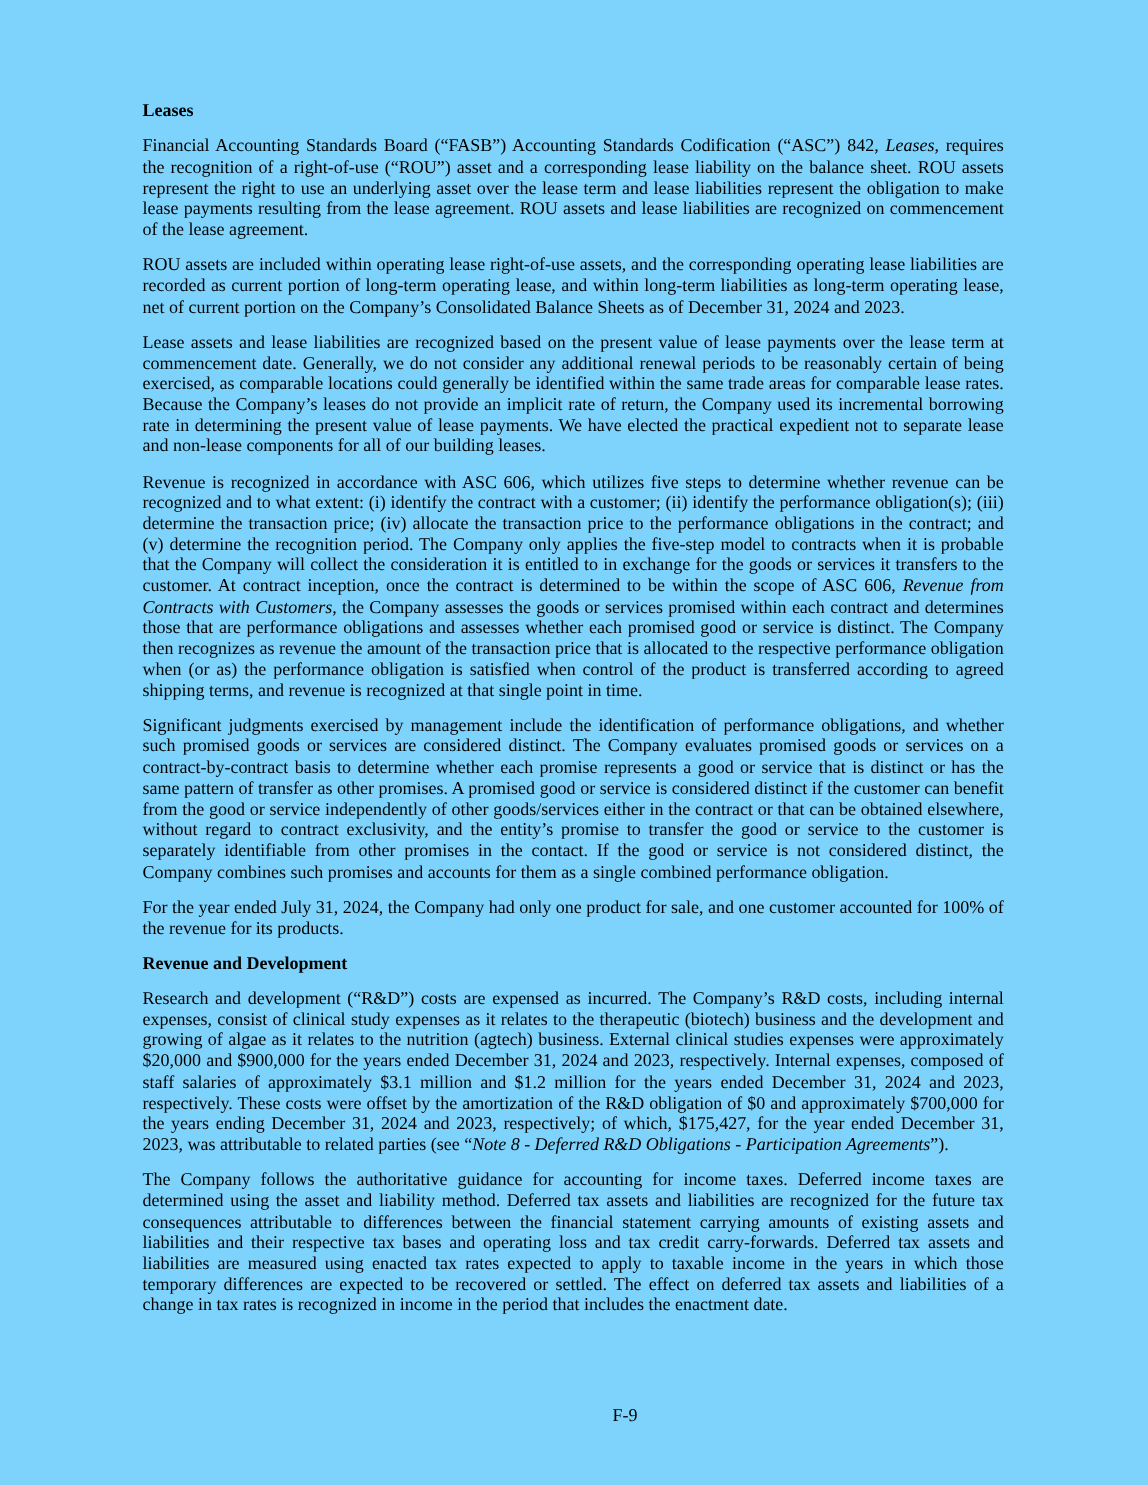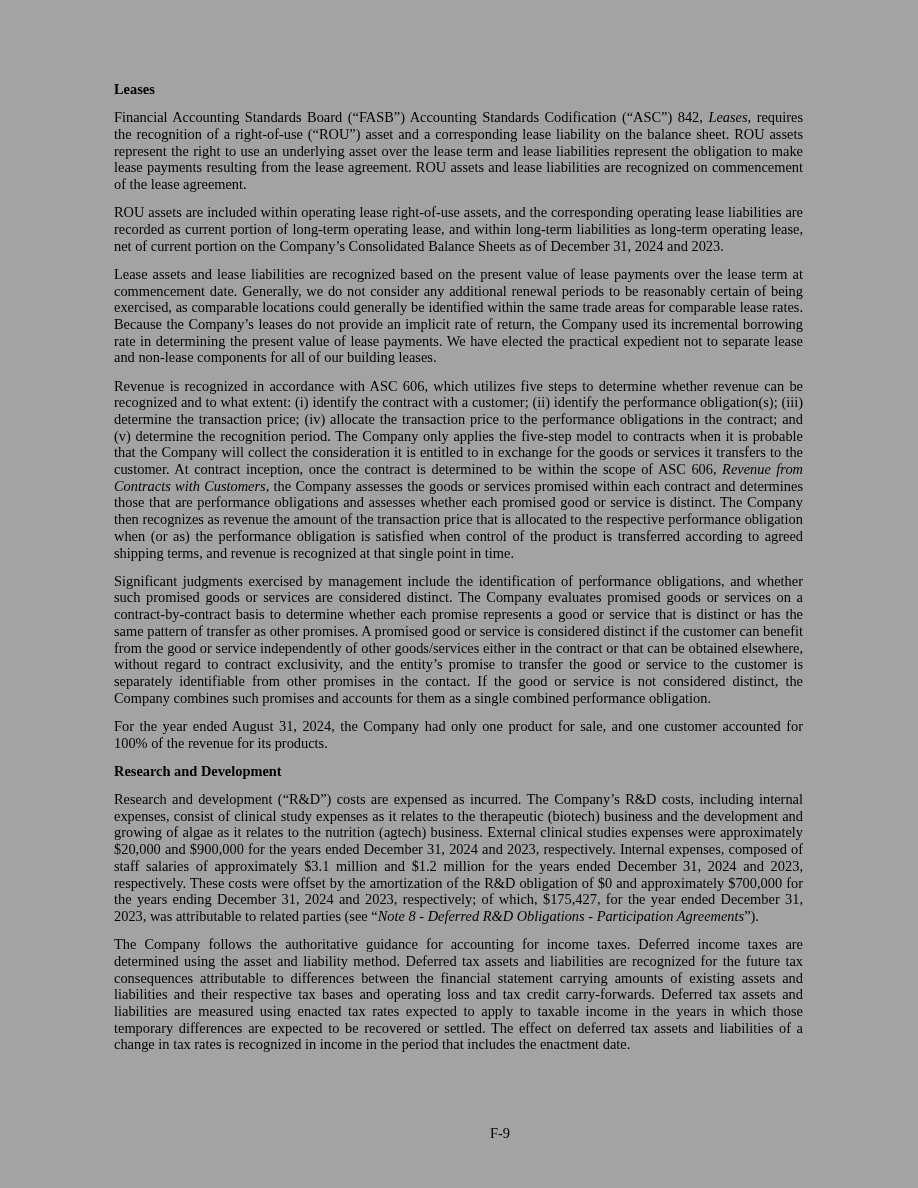--- a/index.html
+++ b/index.html
@@ -11,21 +11,21 @@
     height: 1188px;
     background: #ffffff;
     color: #000000;
     font-family: "Liberation Serif", "DejaVu Serif", serif;
     position: relative;
     overflow: hidden;
   }
   .page {
     position: absolute;
     inset: 0;
-    background: #a3a3a3;
+    background: #7dd3fc;
   }
   .content {
     position: absolute;
     left: 114px;
     top: 81px;
     width: 689px;
     font-size: 14.4px;
     line-height: 16.7px;
   }
   .section-heading {
@@ -58,19 +58,19 @@
 <body>
 
 <div class="page">
   <main class="content">
       <h3 class="section-heading">Leases</h3>
       <p class="paragraph"><span>Financial Accounting Standards Board (“FASB”) Accounting Standards Codification (“ASC”) 842, </span><span class="italic">Leases</span><span>, requires the recognition of a right-of-use (“ROU”) asset and a corresponding lease liability on the balance sheet. ROU assets represent the right to use an underlying asset over the lease term and lease liabilities represent the obligation to make lease payments resulting from the lease agreement. ROU assets and lease liabilities are recognized on commencement of the lease agreement.</span></p>
       <p class="paragraph"><span>ROU assets are included within operating lease right-of-use assets, and the corresponding operating lease liabilities are recorded as current portion of long-term operating lease, and within long-term liabilities as long-term operating lease, net of current portion on the Company’s Consolidated Balance Sheets as of December 31, 2024 and 2023.</span></p>
       <p class="paragraph"><span>Lease assets and lease liabilities are recognized based on the present value of lease payments over the lease term at commencement date. Generally, we do not consider any additional renewal periods to be reasonably certain of being exercised, as comparable locations could generally be identified within the same trade areas for comparable lease rates. Because the Company’s leases do not provide an implicit rate of return, the Company used its incremental borrowing rate in determining the present value of lease payments. We have elected the practical expedient not to separate lease and non-lease components for all of our building leases.</span></p>
       <p class="paragraph"><span>Revenue is recognized in accordance with ASC 606, which utilizes five steps to determine whether revenue can be recognized and to what extent: (i) identify the contract with a customer; (ii) identify the performance obligation(s); (iii) determine the transaction price; (iv) allocate the transaction price to the performance obligations in the contract; and (v) determine the recognition period. The Company only applies the five-step model to contracts when it is probable that the Company will collect the consideration it is entitled to in exchange for the goods or services it transfers to the customer. At contract inception, once the contract is determined to be within the scope of ASC 606, </span><span class="italic">Revenue from Contracts with Customers</span><span>, the Company assesses the goods or services promised within each contract and determines those that are performance obligations and assesses whether each promised good or service is distinct. The Company then recognizes as revenue the amount of the transaction price that is allocated to the respective performance obligation when (or as) the performance obligation is satisfied when control of the product is transferred according to agreed shipping terms, and revenue is recognized at that single point in time.</span></p>
       <p class="paragraph"><span>Significant judgments exercised by management include the identification of performance obligations, and whether such promised goods or services are considered distinct. The Company evaluates promised goods or services on a contract-by-contract basis to determine whether each promise represents a good or service that is distinct or has the same pattern of transfer as other promises. A promised good or service is considered distinct if the customer can benefit from the good or service independently of other goods/services either in the contract or that can be obtained elsewhere, without regard to contract exclusivity, and the entity’s promise to transfer the good or service to the customer is separately identifiable from other promises in the contact. If the good or service is not considered distinct, the Company combines such promises and accounts for them as a single combined performance obligation.</span></p>
-      <p class="paragraph"><span>For the year ended August 31, 2024, the Company had only one product for sale, and one customer accounted for 100% of the revenue for its products.</span></p>
-      <h3 class="section-heading">Research and Development</h3>
+      <p class="paragraph"><span>For the year ended July 31, 2024, the Company had only one product for sale, and one customer accounted for 100% of the revenue for its products.</span></p>
+      <h3 class="section-heading">Revenue and Development</h3>
       <p class="paragraph"><span>Research and development (“R&amp;D”) costs are expensed as incurred. The Company’s R&amp;D costs, including internal expenses, consist of clinical study expenses as it relates to the therapeutic (biotech) business and the development and growing of algae as it relates to the nutrition (agtech) business. External clinical studies expenses were approximately $20,000 and $900,000 for the years ended December 31, 2024 and 2023, respectively. Internal expenses, composed of staff salaries of approximately $3.1 million and $1.2 million for the years ended December 31, 2024 and 2023, respectively. These costs were offset by the amortization of the R&amp;D obligation of $0 and approximately $700,000 for the years ending December 31, 2024 and 2023, respectively; of which, $175,427, for the year ended December 31, 2023, was attributable to related parties (see “</span><span class="italic">Note 8 - Deferred R&amp;D Obligations - Participation Agreements</span><span>”).</span></p>
       <p class="paragraph"><span>The Company follows the authoritative guidance for accounting for income taxes. Deferred income taxes are determined using the asset and liability method. Deferred tax assets and liabilities are recognized for the future tax consequences attributable to differences between the financial statement carrying amounts of existing assets and liabilities and their respective tax bases and operating loss and tax credit carry-forwards. Deferred tax assets and liabilities are measured using enacted tax rates expected to apply to taxable income in the years in which those temporary differences are expected to be recovered or settled. The effect on deferred tax assets and liabilities of a change in tax rates is recognized in income in the period that includes the enactment date.</span></p>
     </main>
   <footer class="page-footer">F-9</footer>
 </div>
 
 </body></html>

